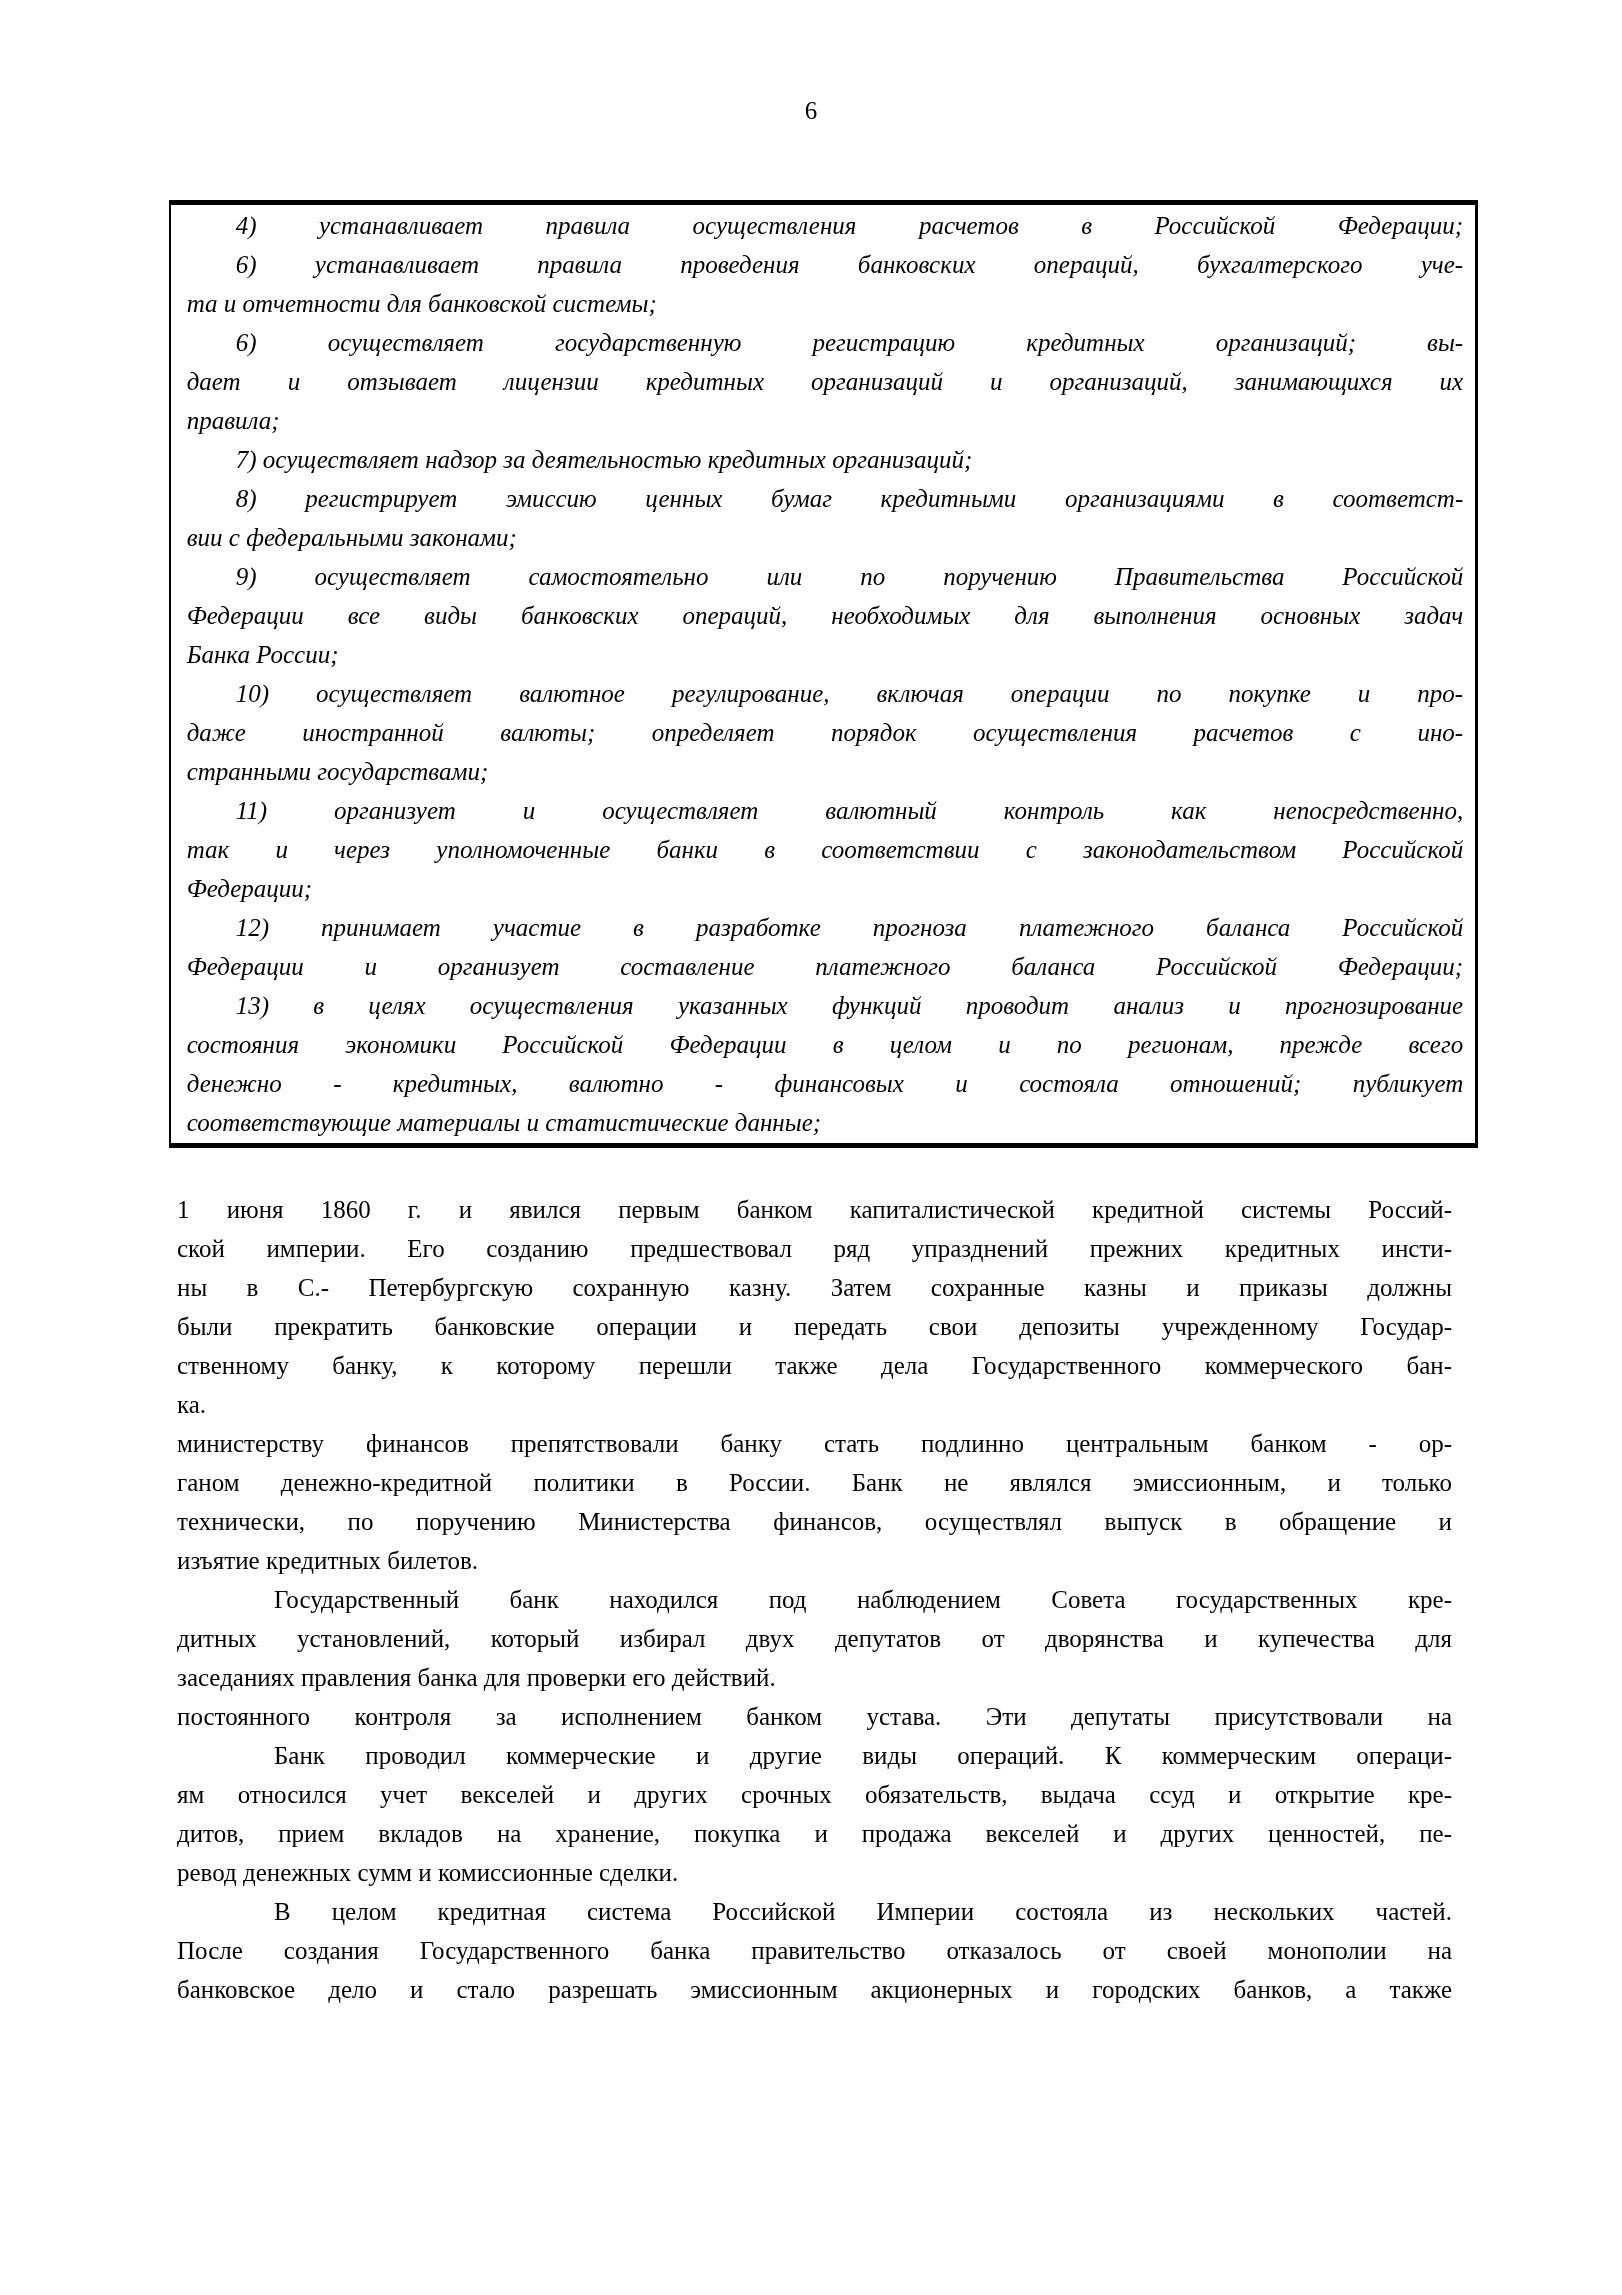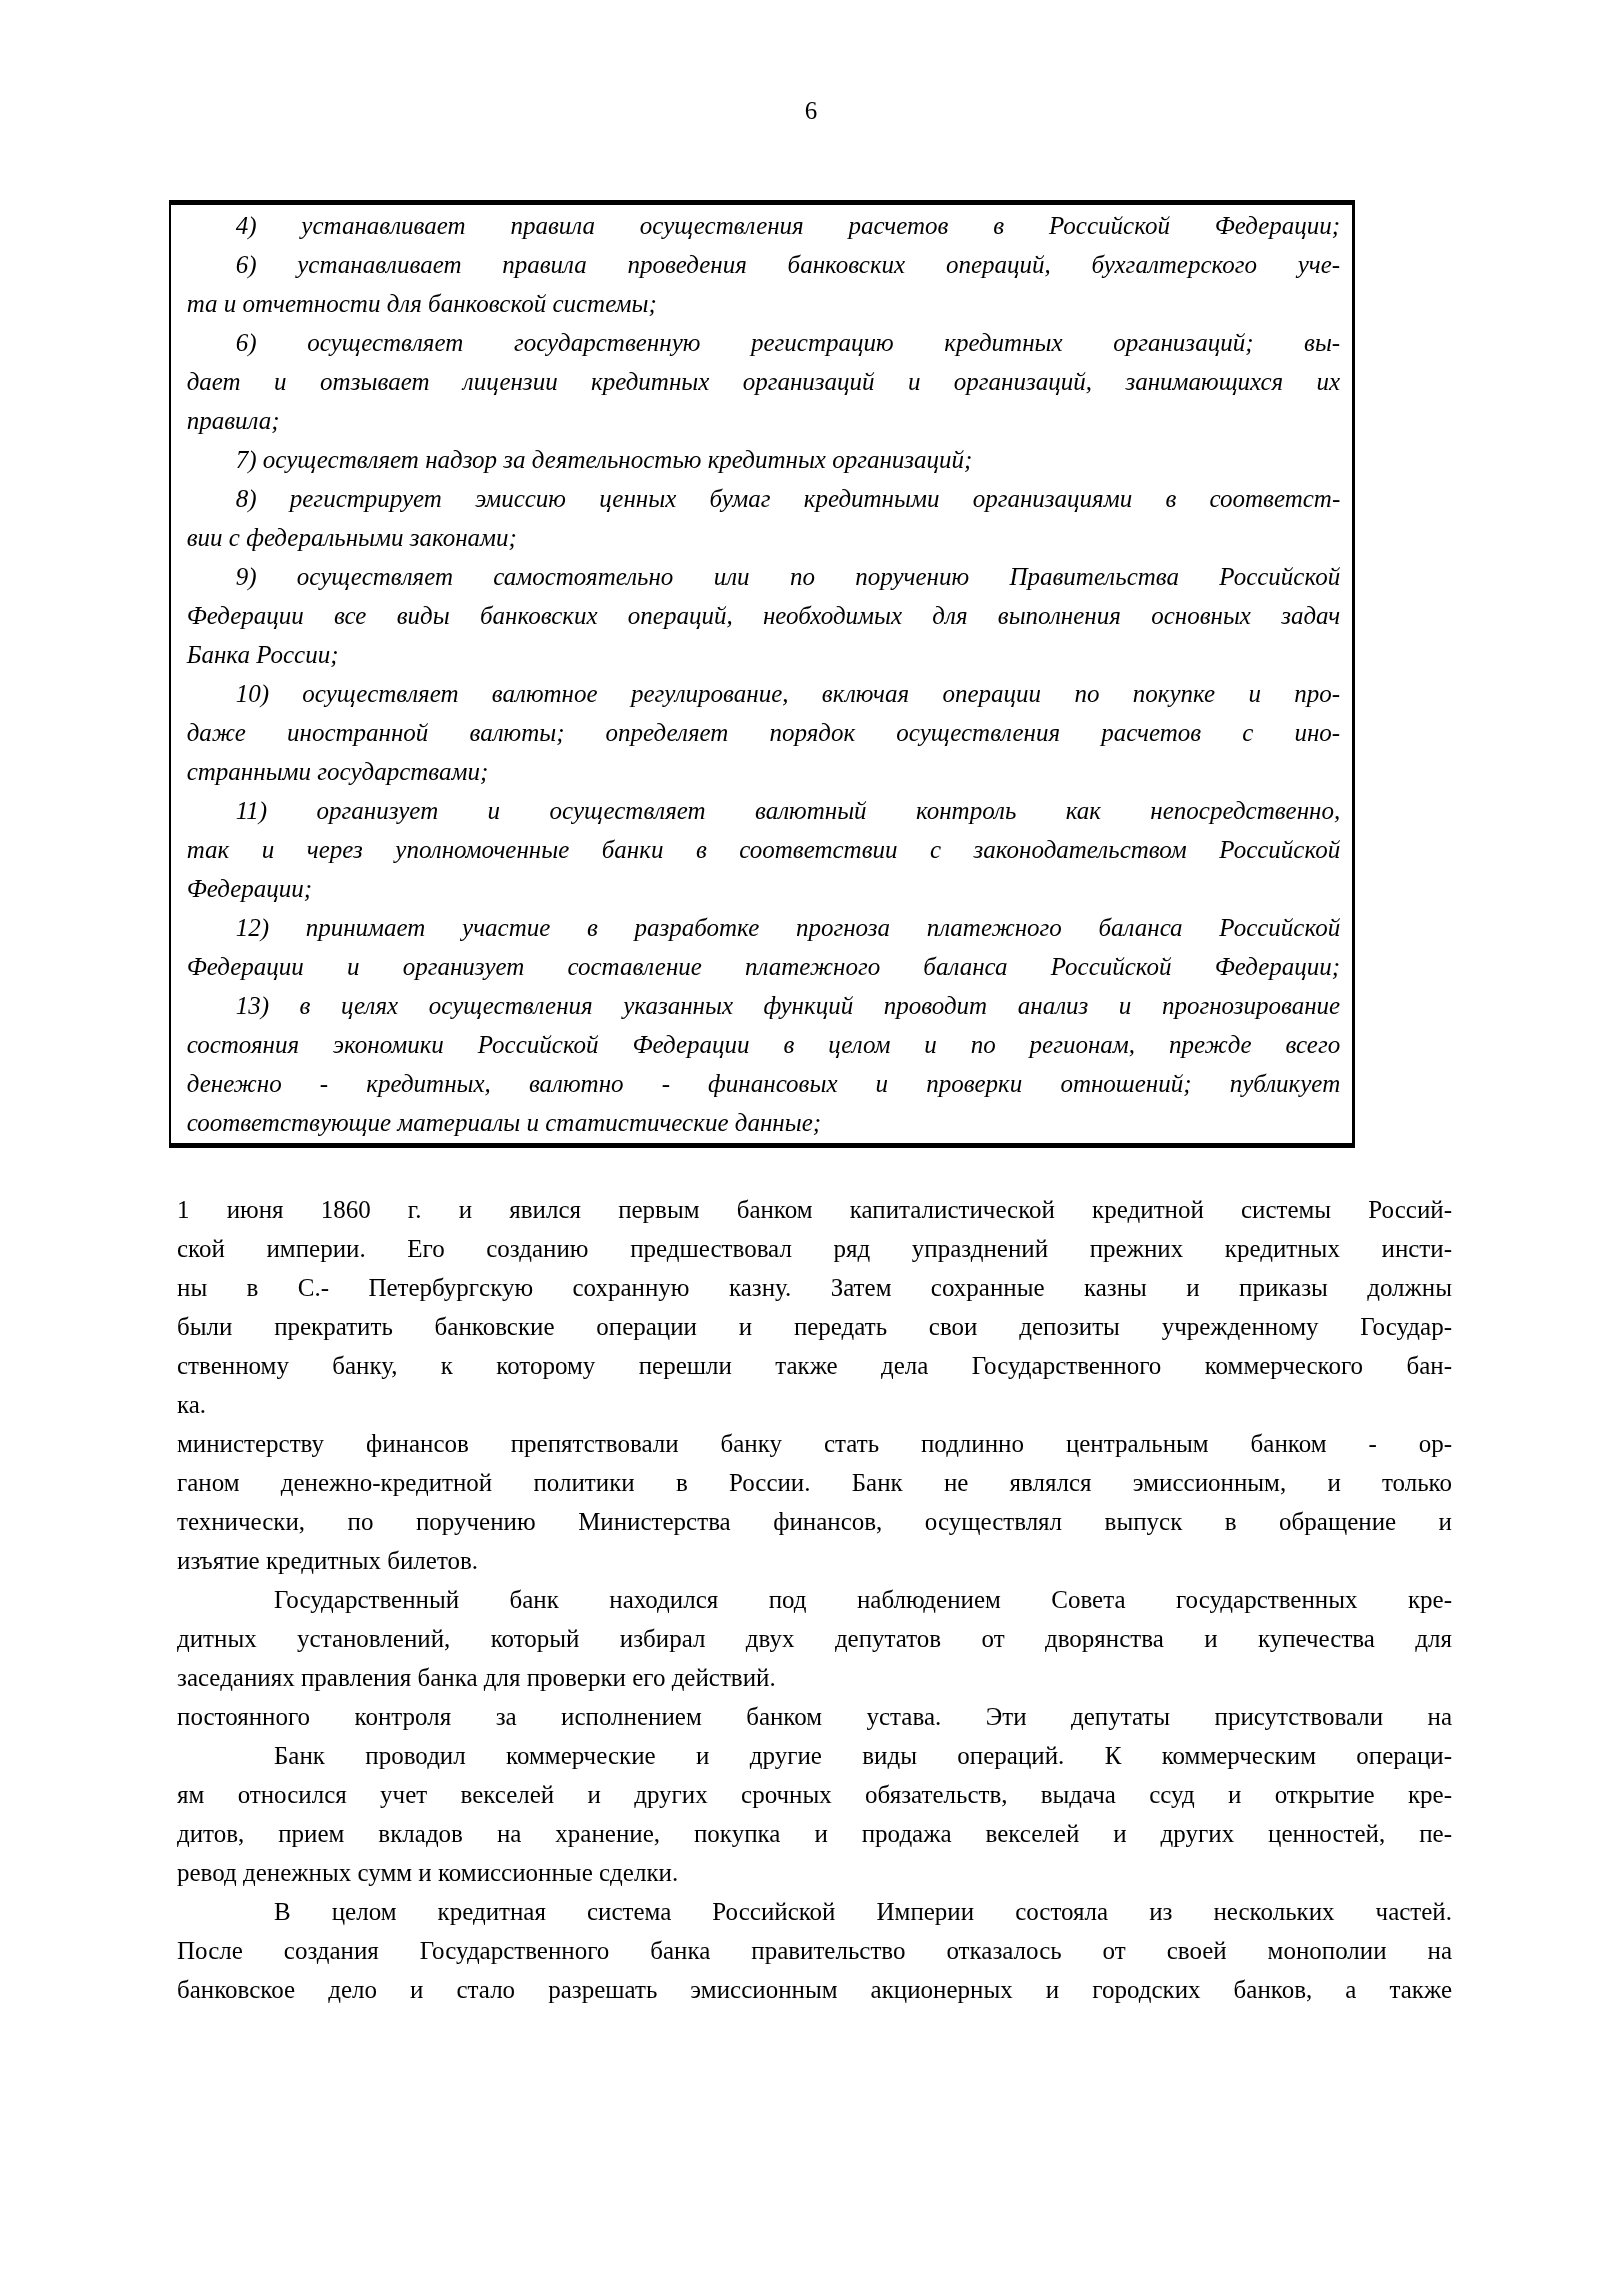--- a/index.html
+++ b/index.html
@@ -28,21 +28,21 @@
     left: 0;
     width: 100%;
     text-align: center;
     font-size: 25px;
     line-height: 26px;
   }
   .boxed {
     position: absolute;
     left: 169px;
     top: 200px;
-    width: 1186px;
+    width: 1309px;
     box-sizing: border-box;
     border: 2.6px solid #000000;
     border-top-width: 5.9px;
     border-bottom-width: 5.9px;
     border-right-width: 3.3px;
     padding: 1.3px 11.8px 0.7px 15.7px;
     font-style: italic;
     font-size: 25px;
     line-height: 39px;
   }
@@ -91,21 +91,21 @@
       <div class="line just ind"><span>10) осуществляет валютное регулирование, включая операции по покупке и про-</span></div>
       <div class="line just"><span>даже иностранной валюты; определяет порядок осуществления расчетов с ино-</span></div>
       <div class="line"><span>странными государствами;</span></div>
       <div class="line just ind"><span>11) организует и осуществляет валютный контроль как непосредственно,</span></div>
       <div class="line just"><span>так и через уполномоченные банки в соответствии с законодательством Российской</span></div>
       <div class="line"><span>Федерации;</span></div>
       <div class="line just ind"><span>12) принимает участие в разработке прогноза платежного баланса Российской</span></div>
       <div class="line just"><span>Федерации и организует составление платежного баланса Российской Федерации;</span></div>
       <div class="line just ind"><span>13) в целях осуществления указанных функций проводит анализ и прогнозирование</span></div>
       <div class="line just"><span>состояния экономики Российской Федерации в целом и по регионам, прежде всего</span></div>
-      <div class="line just"><span>денежно - кредитных, валютно - финансовых и проверки отношений; публикует</span></div>
+      <div class="line just"><span>денежно - кредитных, валютно - финансовых и состояла отношений; публикует</span></div>
       <div class="line"><span>соответствующие материалы и статистические данные;</span></div>
     </div>
 
   <div class="body-text" id="body-container">
       <div class="line just"><span>1 июня 1860 г. и явился первым банком капиталистической кредитной системы Россий-</span></div>
       <div class="line just"><span>ской империи. Его созданию предшествовал ряд упразднений прежних кредитных инсти-</span></div>
       <div class="line just"><span>ны в С.- Петербургскую сохранную казну. Затем сохранные казны и приказы должны</span></div>
       <div class="line just"><span>были прекратить банковские операции и передать свои депозиты учрежденному Государ-</span></div>
       <div class="line just"><span>ственному банку, к которому перешли также дела Государственного коммерческого бан-</span></div>
       <div class="line"><span>ка.</span></div>

